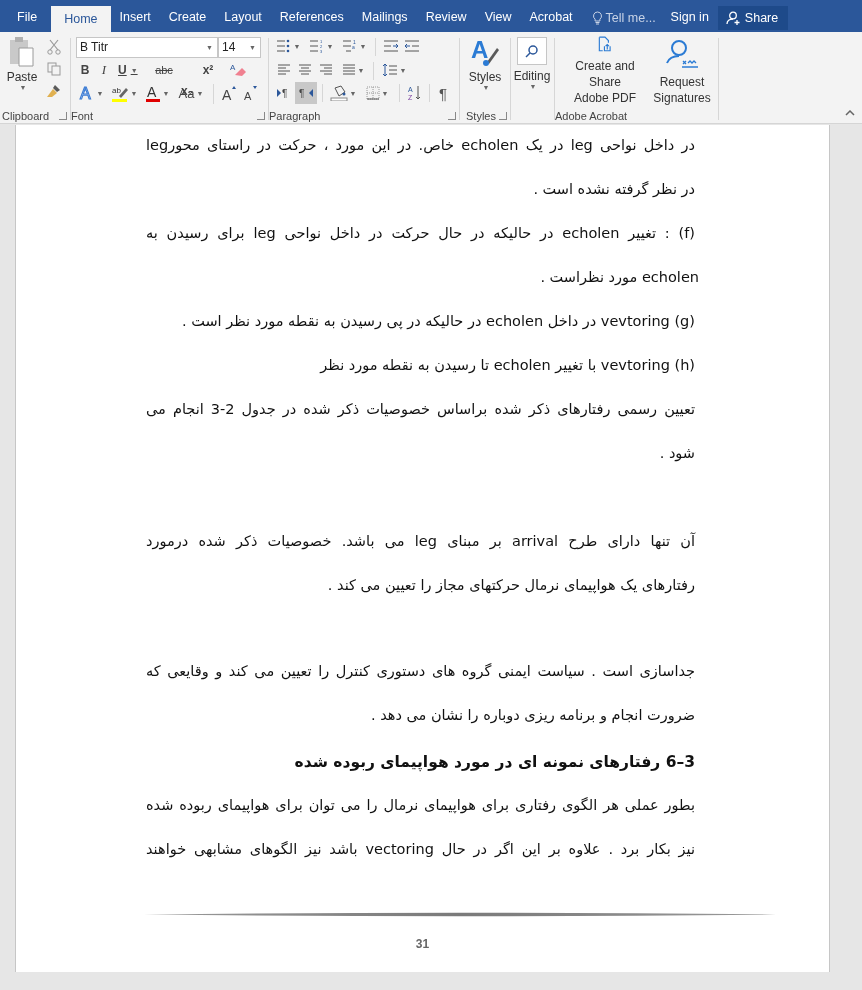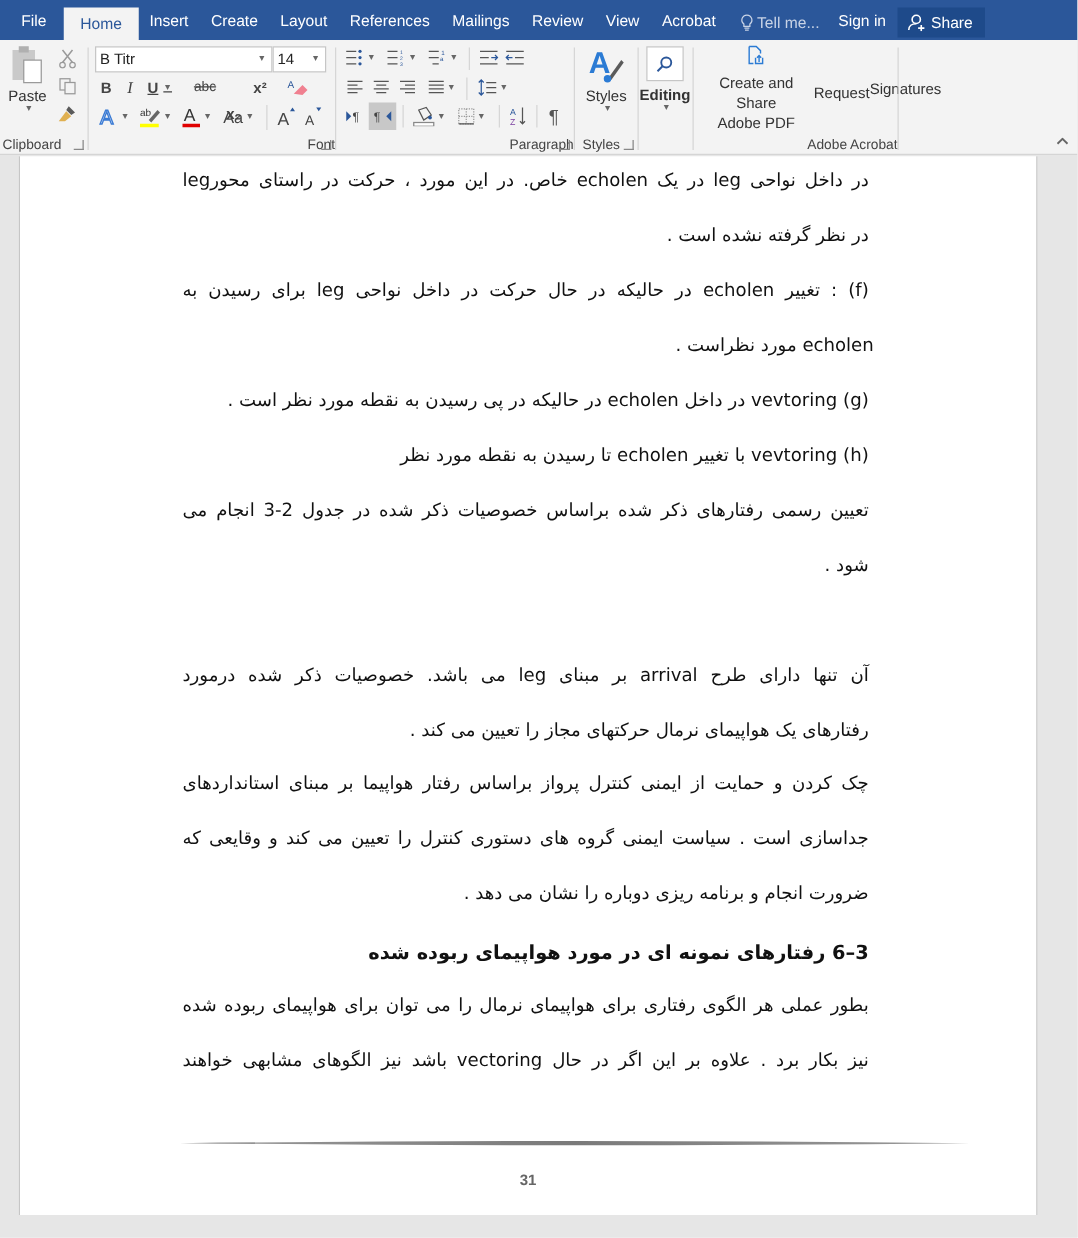--- a/index.html
+++ b/index.html
@@ -11,21 +11,21 @@
   .tab { height: 24px; line-height: 22px; padding: 0 9px; color: #fff; font-size: 12.5px; cursor: pointer; margin-bottom: 2px; white-space: nowrap; }
   .tab.file { padding-left: 17px; padding-right: 14px; }
   .tab.active { background: #f3f3f3; color: #2b579a; height: 26px; line-height: 26px; margin-bottom: 0; padding: 0 13px; }
   .tell { display: flex; align-items: center; gap: 3px; color: #c8d3e6; font-size: 12.5px; padding: 0 6px 0 10px; height: 24px; margin-bottom: 2px; }
   .signin { color: #fff; font-size: 12.5px; padding: 0 9px; height: 24px; line-height: 22px; margin-bottom: 2px; }
   .share { background: #1e4a8a; color: #fff; font-size: 12.5px; display: flex; align-items: center; gap: 3px; padding: 0 10px 0 8px; height: 24px; margin-bottom: 2px; }
 
   
   .ribbon { position: absolute; left: 0; top: 32px; width: 862px; height: 92px; background: #f3f3f3; border-bottom: 1px solid #d5d5d5; }
   .group { position: absolute; top: 0; height: 92px; }
-  .group-label { position: absolute; bottom: 2px; left: 0; right: 0; text-align: right; font-size: 11px; color: #444; }
+  .group-label { position: absolute; bottom: 2px; left: 0; right: 0; text-align: left; font-size: 11px; color: #444; }
   .launcher { position: absolute; bottom: 4px; right: 3px; width: 8px; height: 8px; border-right: 1px solid #888; border-bottom: 1px solid #888; }
   .sep { position: absolute; top: 6px; width: 1px; height: 82px; background: #d6d6d6; }
   .ibtn { position: absolute; display: flex; align-items: center; justify-content: center; font-size: 12px; color: #444; }
   .dd { font-size: 7px; color: #666; margin-left: 2px; }
   .combo { position: absolute; height: 21px; background: #fff; border: 1px solid #c6c6c6; font-size: 12px; color: #222; padding-left: 3px; line-height: 19px; }
   .combo .arrow { position: absolute; right: 4px; top: 0; font-size: 7px; color: #666; }
   .biglabel { position: absolute; text-align: center; font-size: 12px; color: #333; line-height: 16px; }
 
   
   .docarea { position: absolute; left: 0; top: 125px; width: 862px; height: 865px; background: #e6e6e6; }
@@ -297,21 +297,21 @@
           </svg>
         <span style="font-size:12px;color:#333;margin-top:2px;">Styles</span>
         <span class="dd">▼</span>
       </div>
       <div class="group-label" style="text-align:left;left:6px;">Styles</div>
       <div class="launcher"></div>
     </div>
     <div class="sep" style="left:510px;"></div>
 
     <div class="group" style="left:511px;width:43px;">
-      <div class="ibtn" style="left:3px;top:5px;width:36px;height:64px;flex-direction:column;justify-content:flex-start;font-weight:bold;">
+      <div class="ibtn" style="left:3px;top:5px;width:36px;height:64px;flex-direction:column;justify-content:flex-start;">
         <div style="width:30px;height:28px;border:1px solid #c6c6c6;background:#fff;display:flex;align-items:center;justify-content:center;">
           <svg width="14" height="14" viewBox="0 0 14 14">
               <circle cx="8" cy="6" r="4" fill="none" stroke="#2b579a" stroke-width="1.5"></circle>
               <path d="M5 9l-4 4" stroke="#2b579a" stroke-width="1.5"></path>
             </svg>
         </div>
         <span style="font-size:12px;color:#333;margin-top:4px;">Editing</span>
         <span class="dd">▼</span>
       </div>
     </div>
@@ -321,21 +321,21 @@
       <div class="ibtn" style="left:4px;top:4px;width:92px;height:70px;flex-direction:column;justify-content:flex-start;">
         <svg width="26" height="30" viewBox="0 0 26 30">
             <path d="M3 2h10l6 6v4" fill="none" stroke="#2b7bd4" stroke-width="2"></path>
             <path d="M3 2v24h6" fill="none" stroke="#2b7bd4" stroke-width="2"></path>
             <path d="M12 18v8h10v-8" fill="none" stroke="#2b7bd4" stroke-width="2"></path>
             <path d="M17 24v-9M14 18l3-3 3 3" fill="none" stroke="#2b7bd4" stroke-width="2"></path>
           </svg>
         <span class="biglabel" style="position:static;margin-top:5px;">Create and Share</span>
         <span class="biglabel" style="position:static;">Adobe PDF</span>
       </div>
-      <div class="ibtn" style="left:96px;top:4px;width:62px;height:70px;flex-direction:row;justify-content:flex-start;">
+      <div class="ibtn" style="left:96px;top:4px;width:62px;height:70px;flex-direction:column;justify-content:flex-end;">
         <svg width="34" height="30" viewBox="0 0 34 30">
             <circle cx="14" cy="9" r="7" fill="none" stroke="#2b7bd4" stroke-width="2"></circle>
             <path d="M2 24c2-5 7-7 12-7" fill="none" stroke="#2b7bd4" stroke-width="2"></path>
             <path d="M18 22l3 3M21 22l-3 3M23 24l2-2 2 2 2-2 2 2" fill="none" stroke="#2b7bd4" stroke-width="1.3"></path>
             <path d="M17 28h16" stroke="#2b7bd4" stroke-width="1.5"></path>
           </svg>
         <span class="biglabel" style="position:static;margin-top:5px;">Request</span>
         <span class="biglabel" style="position:static;">Signatures</span>
       </div>
       <div class="group-label">Adobe Acrobat</div>
@@ -354,21 +354,20 @@
       <div class="line full" style="top:12px;">در داخل نواحی leg در یک echolen خاص. در این مورد ، حرکت در راستای محورleg</div>
       <div class="line" style="top:56px;">در نظر گرفته نشده است .</div>
       <div class="line full" style="top:100px;">(f) : تغییر  echolen در حالیکه در حال حرکت در داخل نواحی  leg برای رسیدن به</div>
       <div class="line" style="top:144px;right:130px;">echolen مورد نظراست .</div>
       <div class="line" style="top:188px;">(g) vevtoring در داخل echolen در حالیکه در پی رسیدن به نقطه مورد نظر است .</div>
       <div class="line" style="top:232px;">(h) vevtoring با تغییر  echolen تا رسیدن به نقطه مورد نظر</div>
       <div class="line full" style="top:276px;">تعیین رسمی رفتارهای ذکر شده براساس خصوصیات ذکر شده در جدول 2-3 انجام می</div>
       <div class="line" style="top:320px;">شود .</div>
       <div class="line full" style="top:408px;">آن تنها دارای طرح arrival بر مبنای leg می باشد. خصوصیات ذکر شده درمورد</div>
       <div class="line" style="top:452px;">رفتارهای یک هواپیمای نرمال حرکتهای مجاز را تعیین می کند .</div>
-      <div class="line full" style="top:494px;">چک کردن و حمایت از ایمنی کنترل پرواز براساس رفتار هواپیما بر مبنای استانداردهای</div>
       <div class="line full" style="top:538px;">جداسازی است . سیاست ایمنی گروه های دستوری کنترل را تعیین می کند و وقایعی که</div>
       <div class="line" style="top:582px;">ضرورت انجام و برنامه ریزی دوباره را نشان می دهد .</div>
       <div class="line heading" style="top:628px;">3–6 رفتارهای نمونه ای در مورد هواپیمای ربوده شده</div>
       <div class="line full" style="top:672px;">بطور عملی هر الگوی رفتاری برای هواپیمای نرمال را می توان برای هواپیمای ربوده شده</div>
       <div class="line full" style="top:716px;">نیز بکار برد . علاوه بر این اگر در حال vectoring  باشد نیز الگوهای مشابهی خواهند</div>
 
       <svg class="footer-rule" viewBox="0 0 632 5" preserveAspectRatio="none">
         <defs>
           <linearGradient id="rg" x1="0" x2="1" y1="0" y2="0">
             <stop offset="0" stop-color="#9a9a9a"></stop>

